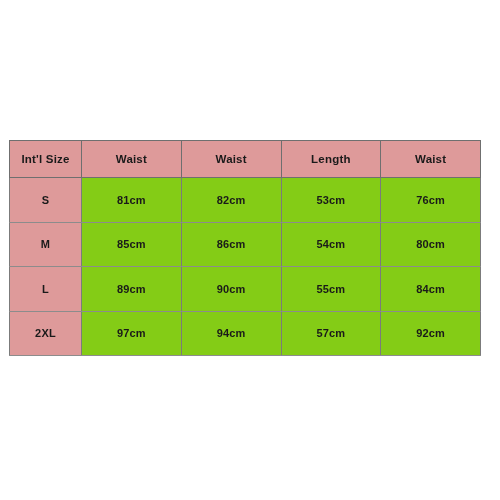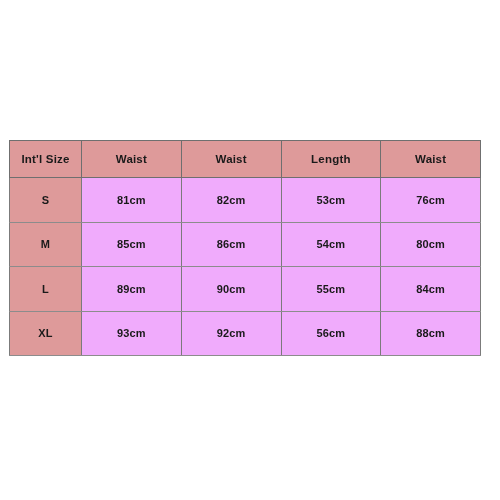--- a/index.html
+++ b/index.html
@@ -65,21 +65,21 @@
   }
 
   
   td.size-cell {
     background: #de9a9a;
     height: 36px;
     font-size: 11.5px;
   }
 
   td.value-cell {
-    background: #f0abfc;
+    background: #84cc16;
     height: 36px;
     font-size: 11.5px;
   }
 
   
   tr.data-row td {
     border-top-color: #8c8c8c;
     border-bottom-color: #8c8c8c;
   }
 
@@ -129,23 +129,23 @@
           <td class="value-cell">80cm</td>
         </tr>
         <tr class="data-row">
           <td class="size-cell">L</td>
           <td class="value-cell">89cm</td>
           <td class="value-cell">90cm</td>
           <td class="value-cell">55cm</td>
           <td class="value-cell">84cm</td>
         </tr>
         <tr class="data-row">
-          <td class="size-cell">XL</td>
-          <td class="value-cell">93cm</td>
+          <td class="size-cell">2XL</td>
+          <td class="value-cell">97cm</td>
+          <td class="value-cell">94cm</td>
+          <td class="value-cell">57cm</td>
           <td class="value-cell">92cm</td>
-          <td class="value-cell">56cm</td>
-          <td class="value-cell">88cm</td>
         </tr>
       </tbody>
     </table>
   </div>
 
 </div>
 
 </body></html>

